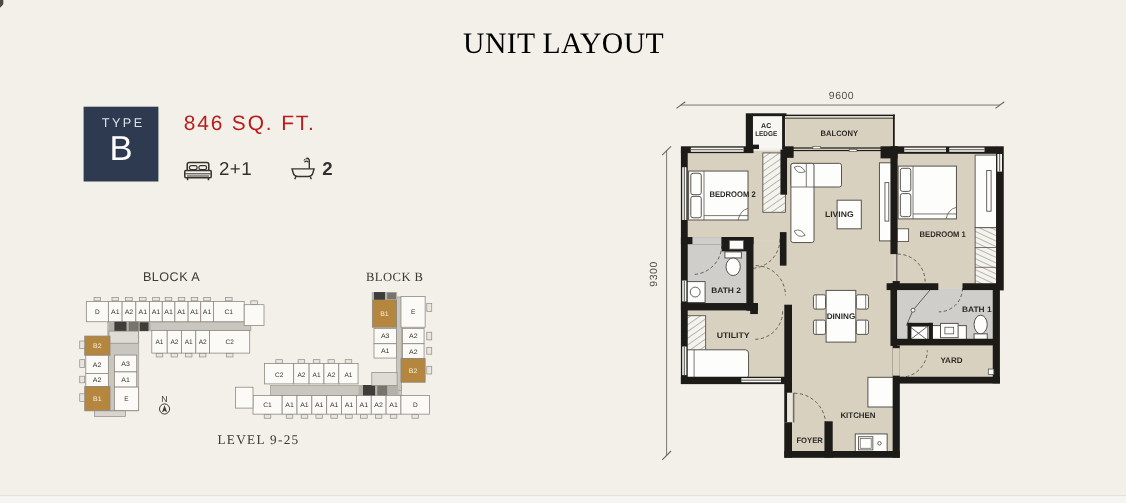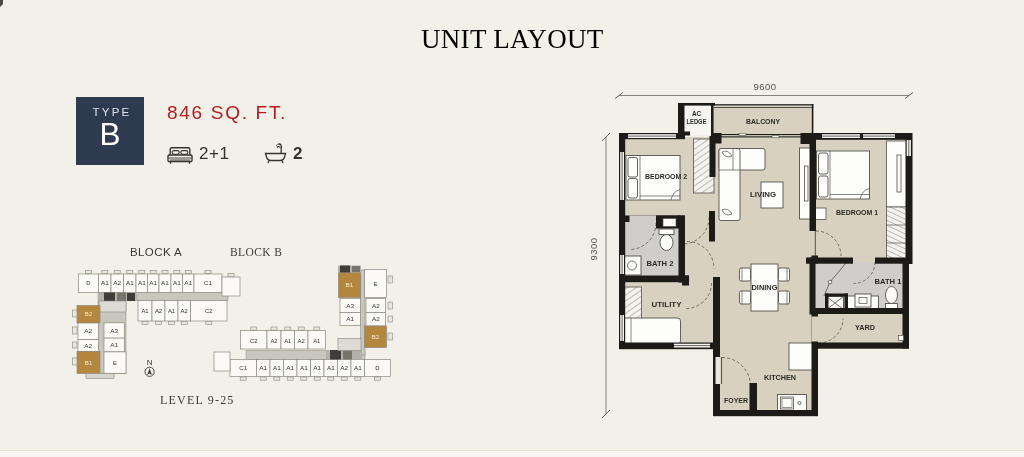--- a/index.html
+++ b/index.html
@@ -45,23 +45,23 @@
   <path d="M17.2,11.5 L17.2,4.5 Q17.2,1.8 14.8,2.2"></path>
   <path d="M12.8,5.5 Q14.6,3.6 16.4,5.5" stroke-width="1.1"></path>
   <path d="M13.2,2.5 L12.4,4 M14.6,1.4 L14.2,3 M15.9,1.2 L15.9,2.6" stroke-width="0.9"></path>
  </g>
 </svg>
 
 <div class="abs" style="left:293px;top:144px;font-size:17px;font-weight:bold;color:#33312d;">2</div>
 
 <div class="abs" style="left:76px;top:246px;width:160px;text-align:center;font-family:Liberation Sans, sans-serif;font-size:11.5px;letter-spacing:0.4px;color:#3c3a35;">BLOCK A</div>
 
-<div class="abs" style="left:230px;top:246px;width:155px;text-align:left;font-family:'Liberation Serif',serif;font-size:11.5px;letter-spacing:0.4px;color:#3c3a35;">BLOCK B</div>
-
-<div class="abs" style="left:160px;top:393px;width:150px;font-family:'Liberation Serif',serif;font-size:12px;letter-spacing:1.2px;color:#3c3a35;">LEVEL 9-25</div>
+<div class="abs" style="left:230px;top:246px;width:155px;text-align:right;font-family:'Liberation Serif',serif;font-size:11.5px;letter-spacing:0.4px;color:#3c3a35;">BLOCK B</div>
+
+<div class="abs" style="left:160px;top:393px;width:150px;text-align:center;font-family:'Liberation Serif',serif;font-size:12px;letter-spacing:1.2px;color:#3c3a35;">LEVEL 9-25</div>
 <svg class="abs" style="left:0;top:0" width="1024" height="457" viewBox="0 0 1024 457">
 <defs>
 <pattern id="hatch" width="5" height="5" patternTransform="rotate(55)" patternUnits="userSpaceOnUse">
         <rect width="5" height="5" fill="#f5f3ee"></rect>
         <line x1="0" y1="0" x2="0" y2="5" stroke="#6b6760" stroke-width="0.8"></line>
       </pattern>
 <pattern id="hatch2" width="4.5" height="4.5" patternTransform="rotate(115)" patternUnits="userSpaceOnUse">
         <rect width="4.5" height="4.5" fill="#f5f3ee"></rect>
         <line x1="0" y1="0" x2="0" y2="4.5" stroke="#6b6760" stroke-width="0.8"></line>
       </pattern>

